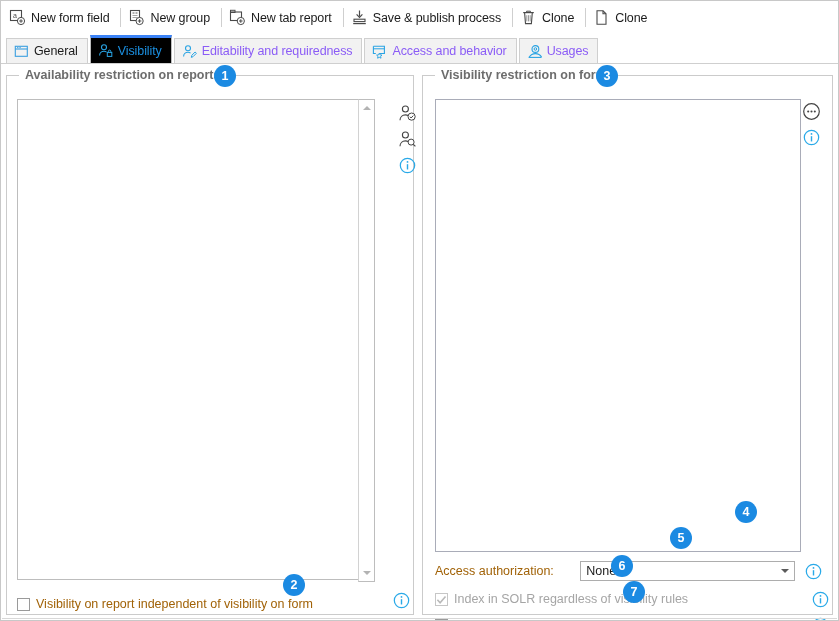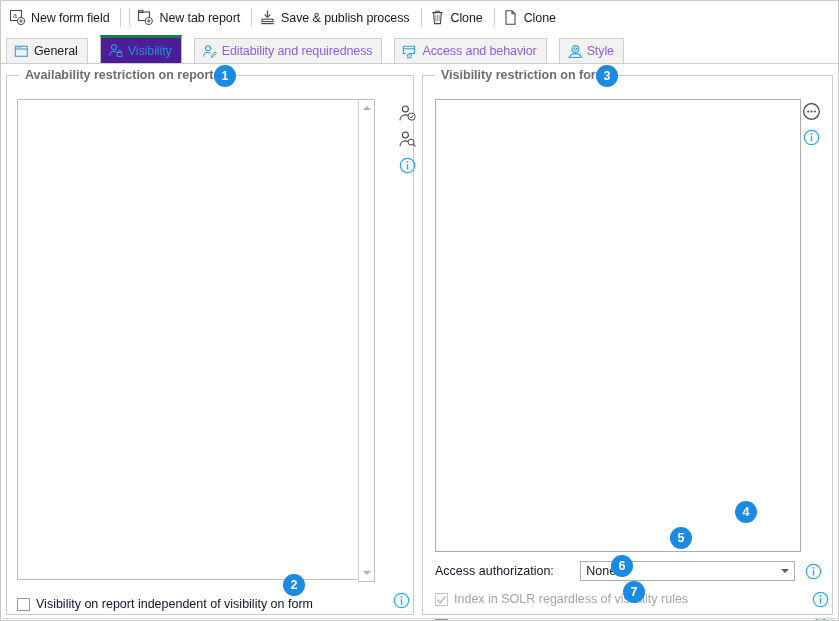--- a/index.html
+++ b/index.html
@@ -52,36 +52,36 @@
     display: flex; align-items: flex-end;
     padding-left: 6px;
   }
   .tab {
     display: flex; align-items: center;
     height: 25px;
     padding: 0 9px 0 7px;
     border: 1px solid #cfcfcf;
     border-bottom: none;
     background: #f2f2f2;
-    margin-right: 12px;
+    margin-right: 2px;
     white-space: nowrap;
     cursor: default;
     position: relative;
   }
   .tab .tab-label {
     font-size: 12.5px;
     color: #8b5cf6;
     margin-left: 5px;
     letter-spacing: -0.1px;
   }
   .tab.general .tab-label { color: #1b1b1b; }
   .tab.active {
-    background: #4c1d95;
+    background: #000000;
     height: 28px;
-    border-top: 3px solid #15803d;
+    border-top: 3px solid #3b82f6;
     border-left: 1px solid #bcbcbc;
     border-right: 1px solid #bcbcbc;
     padding-top: 0;
     align-items: center;
   }
   .tab.active .tab-label { color: #1b8fe0; }
 
   
   #content {
     position: absolute; left: 0; top: 63px;
@@ -176,21 +176,21 @@
     position: absolute;
     display: flex; align-items: center;
     height: 22px;
   }
   #row-access { left: 12px; top: 484px; width: 390px; }
   #row-solr   { left: 12px; top: 512px; width: 390px; }
   #row-hist   { left: 12px; top: 538px; width: 390px; }
 
   .field-label {
     font-size: 12.5px;
-    color: #0f172a;
+    color: #a16207;
     white-space: nowrap;
   }
   .field-label.disabled { color: #a5a5a5; }
 
   .combo {
     position: relative;
     width: 219px; height: 20px;
     border: 1px solid #adadad;
     background: #ffffff;
     display: flex; align-items: center;
@@ -278,20 +278,32 @@
           <text x="4" y="9" font-family="Liberation Sans, sans-serif" font-size="7" fill="#4a4a4a">a</text>
           <circle cx="12" cy="12" r="3.6" fill="#ffffff" stroke="#4a4a4a" stroke-width="1"></circle>
           <path d="M12 10.2v3.6M10.2 12h3.6" stroke="#4a4a4a" stroke-width="1"></path>
         </svg>
       </span>
       <span class="tb-label">New form field</span>
     </div>
 
     <div class="tb-sep"></div>
 
+    <div class="tb-btn">
+      <span class="ico">
+        <svg width="17" height="17" viewBox="0 0 17 17">
+          <rect x="2.5" y="1.5" width="9" height="10" fill="none" stroke="#4a4a4a" stroke-width="1.1"></rect>
+          <path d="M4.5 4h2M7.5 4h2" stroke="#4a4a4a" stroke-width="0.9"></path>
+          <path d="M4.5 6.5h5M4.5 8.5h5" stroke="#9b9b9b" stroke-width="0.9"></path>
+          <circle cx="11.6" cy="12" r="3.6" fill="#ffffff" stroke="#4a4a4a" stroke-width="1"></circle>
+          <path d="M11.6 10.2v3.6M9.8 12h3.6" stroke="#4a4a4a" stroke-width="1"></path>
+        </svg>
+      </span>
+      <span class="tb-label">New group</span>
+    </div>
 
     <div class="tb-sep"></div>
 
     <div class="tb-btn">
       <span class="ico">
         <svg width="17" height="17" viewBox="0 0 17 17">
           <rect x="1.5" y="3" width="11" height="8.5" fill="none" stroke="#4a4a4a" stroke-width="1.1"></rect>
           <rect x="1.5" y="1.3" width="4.5" height="2.2" fill="none" stroke="#4a4a4a" stroke-width="1"></rect>
           <circle cx="11.8" cy="12" r="3.6" fill="#ffffff" stroke="#4a4a4a" stroke-width="1"></circle>
           <path d="M11.8 10.2v3.6M10 12h3.6" stroke="#4a4a4a" stroke-width="1"></path>
@@ -392,21 +404,21 @@
 
     <div class="tab">
       <span class="ico">
         <svg width="15" height="15" viewBox="0 0 15 15">
           <circle cx="8.4" cy="5" r="3.4" fill="none" stroke="#29a3e3" stroke-width="1.1"></circle>
           <circle cx="8.4" cy="5" r="1.3" fill="none" stroke="#29a3e3" stroke-width="1"></circle>
           <path d="M2.2 13.2c1.4-2.4 3.8-3.6 6.2-3.6s4.8 1.2 6.2 3.6" fill="none" stroke="#29a3e3" stroke-width="1.1"></path>
           <path d="M1.6 13.4h12.8" stroke="#29a3e3" stroke-width="1.1"></path>
         </svg>
       </span>
-      <span class="tab-label">Style</span>
+      <span class="tab-label">Usages</span>
     </div>
   </div>
 
   <div id="content">
 
     <div class="groupbox" id="gb-left">
       <div class="gb-title">Availability restriction on reports</div>
 
       <div class="listbox" id="list-left">
         <div class="vscroll">

